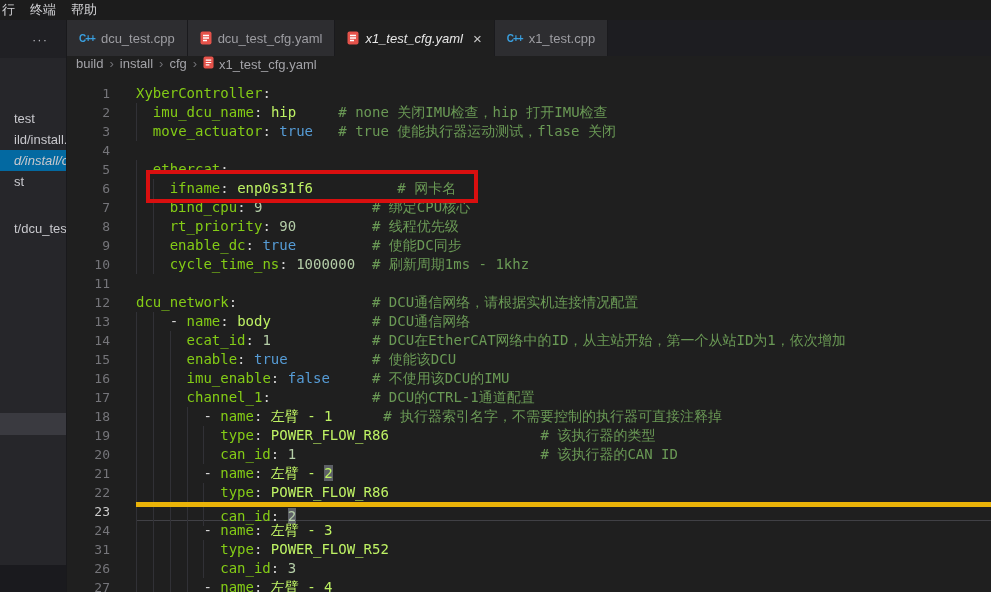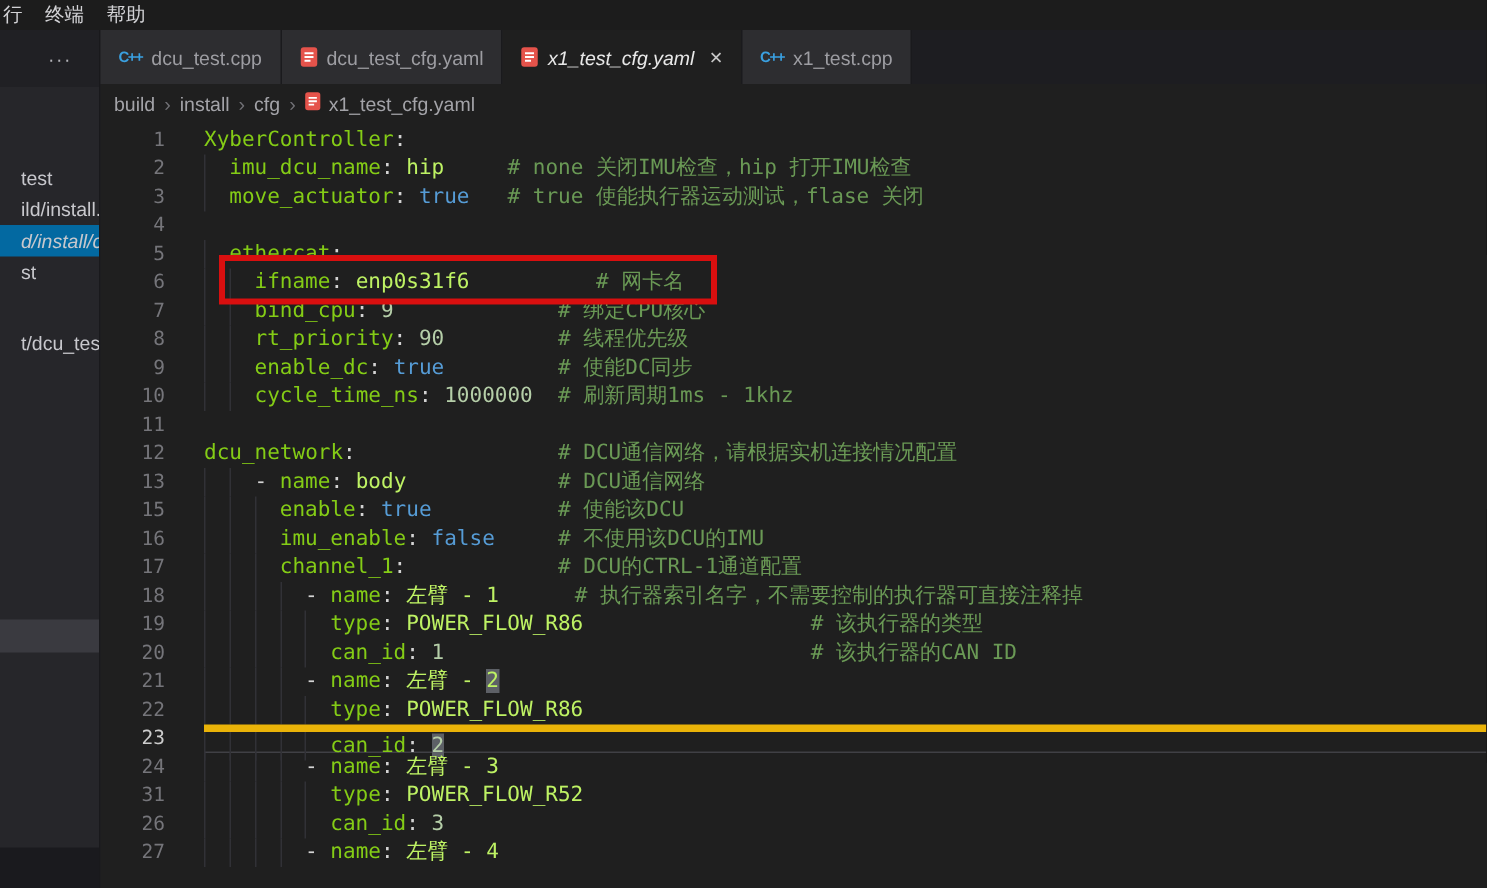--- a/index.html
+++ b/index.html
@@ -26,21 +26,21 @@
   
   .editor{position:absolute;left:67px;top:20px;right:0;bottom:0;background:#1f1f1f}
   .tabbar{position:absolute;left:0;top:0;right:0;height:36px;background:#1d1d21;display:flex}
   .tab{display:flex;align-items:center;padding:0 12px;background:#2d2d30;color:#9d9da2;font-size:13px;
        border-right:1px solid #1a1a1d;white-space:nowrap;cursor:pointer}
   .tab.active{background:#1f1f1f;color:#e8e8e8;font-style:italic}
   .ticon{margin-right:6px;display:inline-flex;align-items:center}
   .cpp-ic{color:#3aa0e0;font-weight:bold;font-size:10px;font-style:normal;letter-spacing:-1px}
   .tab-close{margin-left:10px;color:#c8c8c8;font-size:15px;font-style:normal}
 
-  .breadcrumb{position:absolute;left:0;top:36px;right:0;height:26px;display:flex;align-items:center;
+  .breadcrumb{position:absolute;left:0;top:36px;right:0;height:26px;display:flex;align-items:flex-start;
               padding-left:9px;font-size:13px;color:#a3a3a8;gap:6px}
   .bc-sep{color:#707075}
   .bc-file{display:flex;align-items:center;gap:5px}
 
   
   .codearea{position:absolute;left:0;top:62px;right:0;bottom:0;padding-top:2px;
             font-family:"DejaVu Sans Mono","Liberation Mono",monospace;overflow:hidden}
   .cl{display:flex;height:19px}
   .ln{width:69px;padding-right:26px;text-align:right;font-size:13px;line-height:19px;color:#75757a;flex:none}
   .ln-cur{color:#cccccc}
@@ -182,20 +182,24 @@
         </div>
         <div class="cl">
           <span class="ln">12</span>
           <span class="code"><span class="tk-key">dcu_network</span><span class="tk-punct">:</span><span class="tk-plain">                </span><span class="tk-cmt"># DCU通信网络，请根据实机连接情况配置</span></span>
         </div>
         <div class="cl">
           <span class="ln">13</span>
           <span class="code"><span class="ig"></span><span class="ig"></span><span class="tk-punct">- </span><span class="tk-key">name</span><span class="tk-punct">:</span><span class="tk-plain"> </span><span class="tk-str">body</span><span class="tk-plain">            </span><span class="tk-cmt"># DCU通信网络</span></span>
         </div>
         <div class="cl">
+          <span class="ln">14</span>
+          <span class="code"><span class="ig"></span><span class="ig"></span><span class="ig"></span><span class="tk-key">ecat_id</span><span class="tk-punct">:</span><span class="tk-plain"> </span><span class="tk-num">1</span><span class="tk-plain">            </span><span class="tk-cmt"># DCU在EtherCAT网络中的ID，从主站开始，第一个从站ID为1，依次增加</span></span>
+        </div>
+        <div class="cl">
           <span class="ln">15</span>
           <span class="code"><span class="ig"></span><span class="ig"></span><span class="ig"></span><span class="tk-key">enable</span><span class="tk-punct">:</span><span class="tk-plain"> </span><span class="tk-bool">true</span><span class="tk-plain">          </span><span class="tk-cmt"># 使能该DCU</span></span>
         </div>
         <div class="cl">
           <span class="ln">16</span>
           <span class="code"><span class="ig"></span><span class="ig"></span><span class="ig"></span><span class="tk-key">imu_enable</span><span class="tk-punct">:</span><span class="tk-plain"> </span><span class="tk-bool">false</span><span class="tk-plain">     </span><span class="tk-cmt"># 不使用该DCU的IMU</span></span>
         </div>
         <div class="cl">
           <span class="ln">17</span>
           <span class="code"><span class="ig"></span><span class="ig"></span><span class="ig"></span><span class="tk-key">channel_1</span><span class="tk-punct">:</span><span class="tk-plain">            </span><span class="tk-cmt"># DCU的CTRL-1通道配置</span></span>

